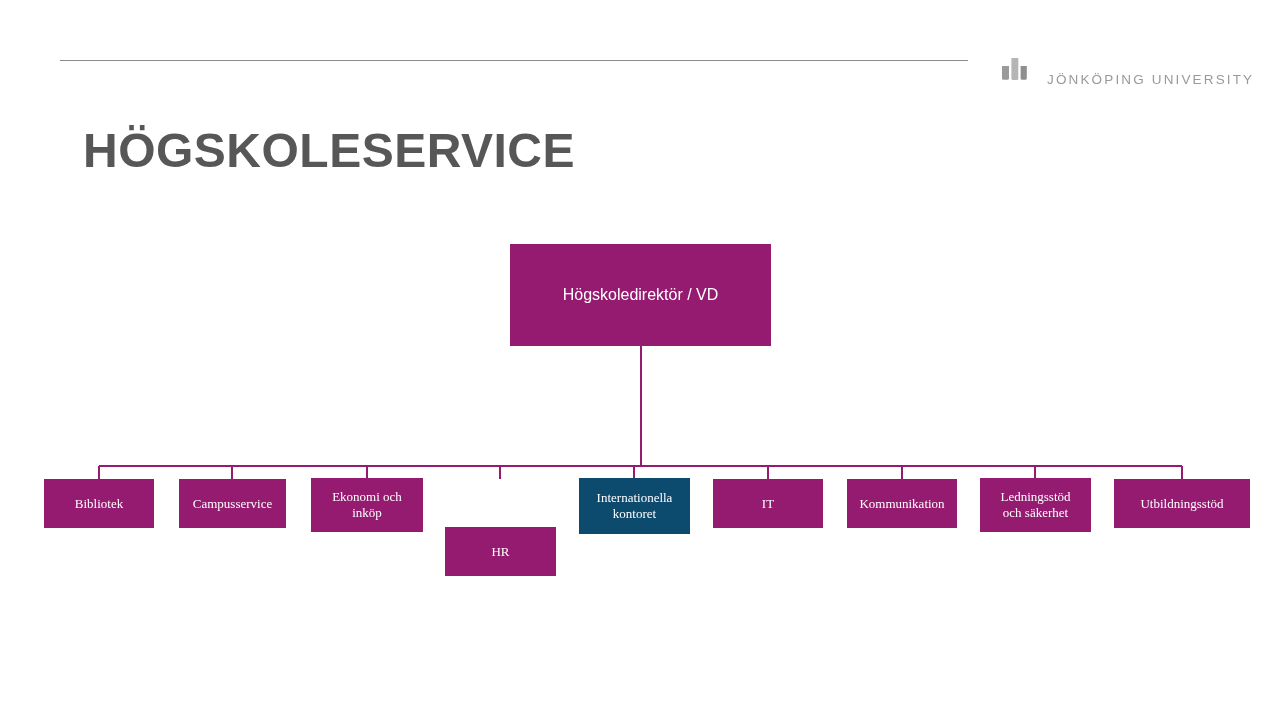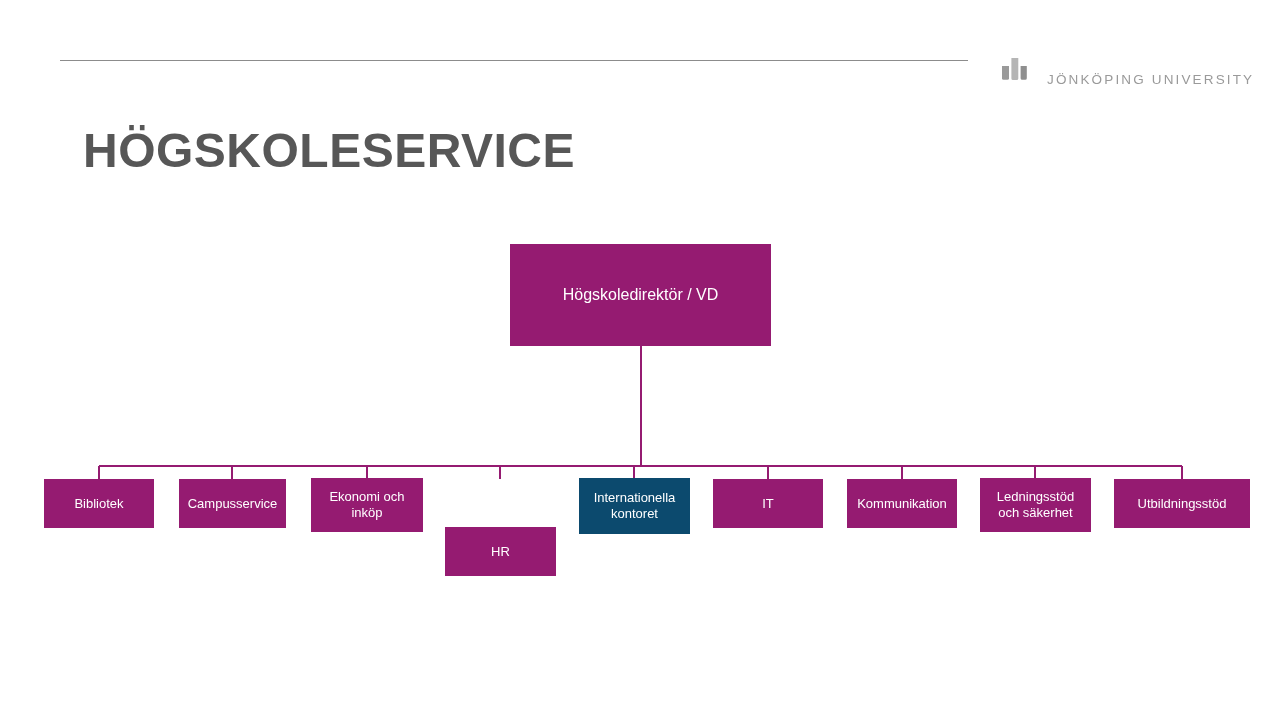--- a/index.html
+++ b/index.html
@@ -96,20 +96,21 @@
     top: 244px;
     width: 261px;
     height: 102px;
     font-size: 16px;
     padding-bottom: 0;
   }
   .node-root .node-label { line-height: 1.25; }
   .node-child {
     font-size: 13px;
     padding: 2px 6px;
+    font-family: Liberation Serif, serif;
   }
   .node-child .node-label {
     line-height: 1.23;
     white-space: pre-line;
   }
 </style>
 </head>
 <body>
 
 <div id="slide">

